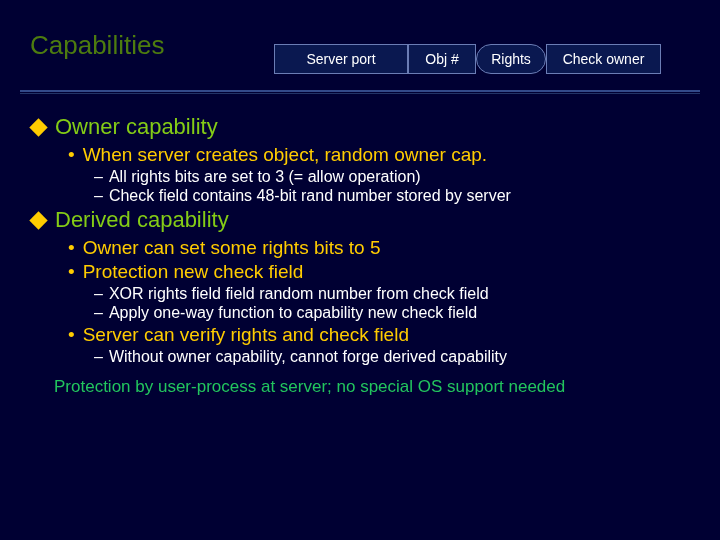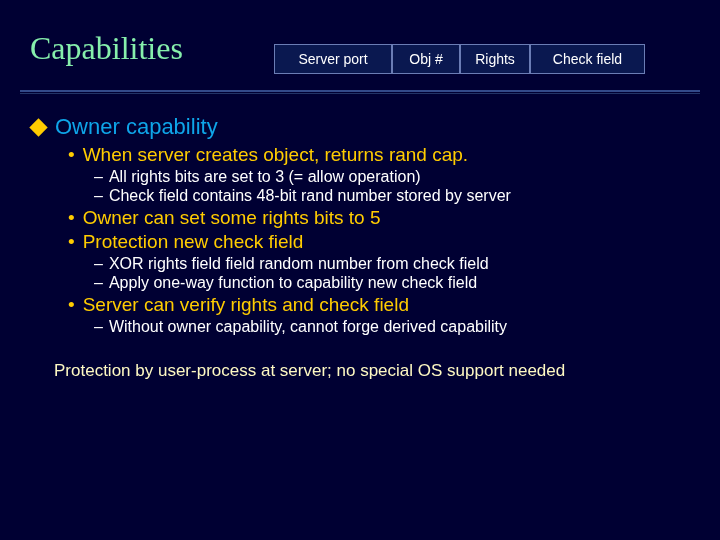--- a/index.html
+++ b/index.html
@@ -8,65 +8,65 @@
     height: 540px;
     background: #000033;
     font-family: Verdana, Geneva, sans-serif;
     overflow: hidden;
     position: relative;
   }
   .title {
     position: absolute;
     top: 30px;
     left: 30px;
-    font-family: Liberation Serif, serif;
-    font-size: 32px;
-    color: #86efac;
+    font-family: Liberation Sans, sans-serif;
+    font-size: 26px;
+    color: #4d7c0f;
     font-weight: normal;
   }
   .table-row {
     position: absolute;
     top: 44px;
     left: 274px;
     display: flex;
     height: 30px;
     font-size: 14px;
     color: #ffffff;
   }
   .table-cell {
     border: 1px solid #6b7db5;
     background: #0a1850;
     display: flex;
     align-items: center;
     justify-content: center;
     padding: 0 6px;
   }
-  .cell-server { width: 118px; }
+  .cell-server { width: 134px; }
   .cell-obj { width: 68px; }
-  .cell-rights { width: 70px; }
+  .cell-rights { width: 70px; border-radius: 15px; }
   .cell-check { width: 115px; }
   .sep {
     position: absolute;
     top: 90px;
     left: 20px;
     width: 680px;
     height: 4px;
     border-top: 2px solid #334a8a;
     border-bottom: 1px solid #223366;
   }
   .content {
     position: absolute;
     top: 112px;
     left: 30px;
     width: 670px;
   }
   .h1 {
     display: flex;
     align-items: center;
-    color: #0ea5e9;
+    color: #84cc16;
     font-size: 22px;
     margin-bottom: 4px;
     margin-top: 2px;
   }
   .diamond {
     width: 13px;
     height: 13px;
     background: #ffcc00;
     transform: rotate(45deg);
     margin-right: 10px;
@@ -94,59 +94,63 @@
     color: #ffffff;
     font-size: 16px;
     margin-left: 64px;
     margin-bottom: 1px;
   }
   .dash {
     flex-shrink: 0;
     margin-right: 6px;
   }
   .footer {
-    color: #fef9c3;
+    color: #22c55e;
     font-size: 17px;
-    margin-top: 25px;
+    margin-top: 11px;
     margin-left: 24px;
   }
 </style>
 </head>
 <body>
 
 <div class="title">Capabilities</div>
 
 <div class="table-row">
   <div class="table-cell cell-server">Server port</div>
   <div class="table-cell cell-obj">Obj #</div>
   <div class="table-cell cell-rights">Rights</div>
-  <div class="table-cell cell-check">Check field</div>
+  <div class="table-cell cell-check">Check owner</div>
 </div>
 
 <div class="sep"></div>
 
 <div class="content">
 
   <div class="h1">
     <span class="diamond"></span>
     <span>Owner capability</span>
   </div>
   <div class="h2">
     <span class="dot">•</span>
-    <span>When server creates object, returns rand cap.</span>
+    <span>When server creates object, random owner cap.</span>
   </div>
   <div class="h3">
     <span class="dash">–</span>
     <span>All rights bits are set to 3  (= allow operation)</span>
   </div>
   <div class="h3">
     <span class="dash">–</span>
     <span>Check field contains 48-bit rand number stored by server</span>
   </div>
 
+  <div class="h1">
+    <span class="diamond"></span>
+    <span>Derived capability</span>
+  </div>
   <div class="h2">
     <span class="dot">•</span>
     <span>Owner can set some rights bits to 5</span>
   </div>
   <div class="h2">
     <span class="dot">•</span>
     <span>Protection new check field</span>
   </div>
   <div class="h3">
     <span class="dash">–</span>

